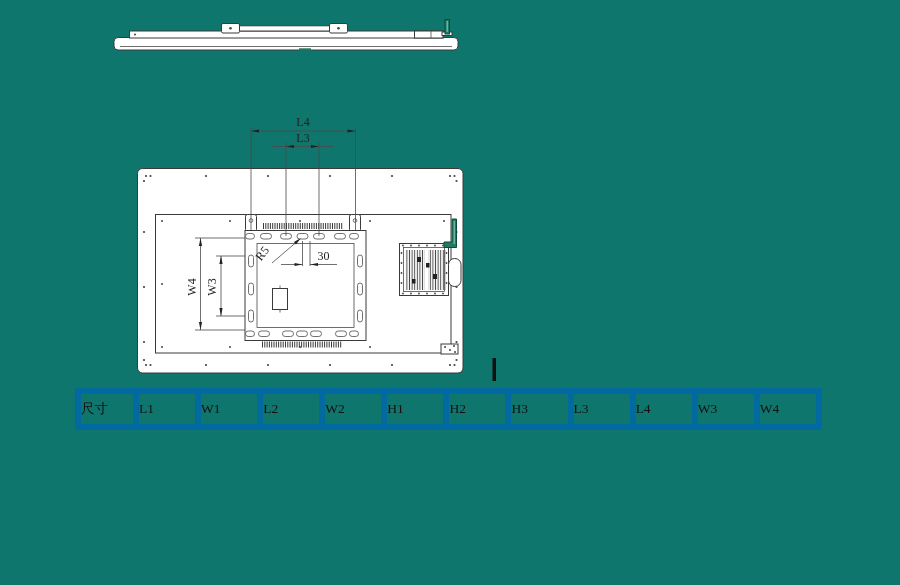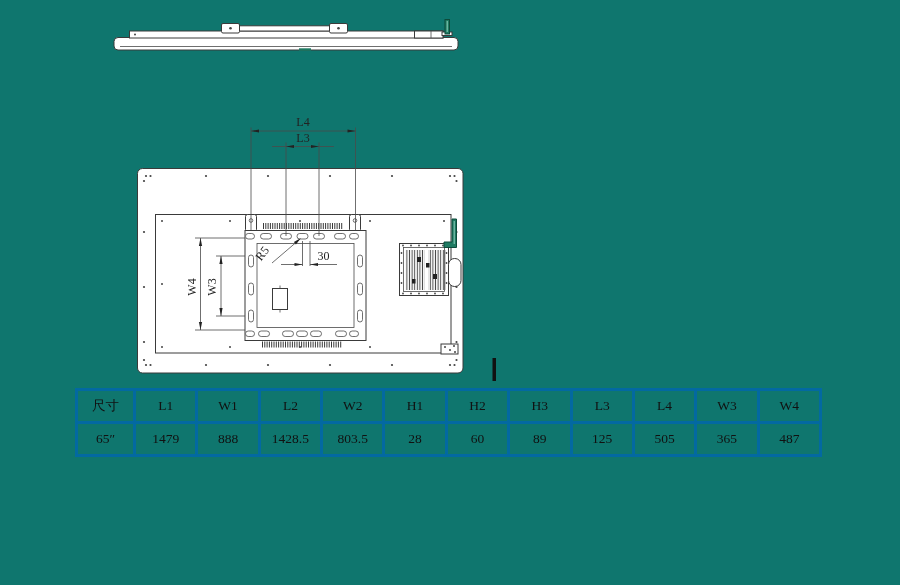--- a/index.html
+++ b/index.html
@@ -7,21 +7,21 @@
          font-family:"Liberation Serif","DejaVu Serif",serif;}
   svg{position:absolute;left:0;top:0;}
   .ln{stroke:#3a3a3a;fill:none;stroke-width:1;}
   .lnthin{stroke:#4a4a4a;fill:none;stroke-width:0.8;}
   .fillwhite{fill:#ffffff;}
   .dimtxt{font-family:"Liberation Serif","DejaVu Serif",serif;font-size:12px;fill:#222;}
   .arrow{fill:#222;stroke:none;}
   .screw{fill:#444;stroke:none;}
   .spec-table{position:absolute;left:75px;top:388px;width:747px;border-collapse:collapse;
               table-layout:fixed;font-size:13.5px;color:#111;}
-  .spec-table td{border:3px solid #0369a1;text-align:center;vertical-align:middle;
+  .spec-table td{border:6px solid #0369a1;vertical-align:middle;
                  height:30px;padding:0;overflow:hidden;white-space:nowrap;}
 </style>
 </head>
 <body>
 
 <div class="stage">
 
 <svg width="900" height="385" viewBox="0 0 900 385">
   <defs>
     <pattern id="vh" width="2.6" height="4" patternUnits="userSpaceOnUse">
@@ -263,30 +263,16 @@
       <td>L2</td>
       <td>W2</td>
       <td>H1</td>
       <td>H2</td>
       <td>H3</td>
       <td>L3</td>
       <td>L4</td>
       <td>W3</td>
       <td>W4</td>
     </tr>
-    <tr>
-      <td>65″</td>
-      <td>1479</td>
-      <td>888</td>
-      <td>1428.5</td>
-      <td>803.5</td>
-      <td>28</td>
-      <td>60</td>
-      <td>89</td>
-      <td>125</td>
-      <td>505</td>
-      <td>365</td>
-      <td>487</td>
-    </tr>
   </tbody>
 </table>
 
 </div>
 
 </body></html>

